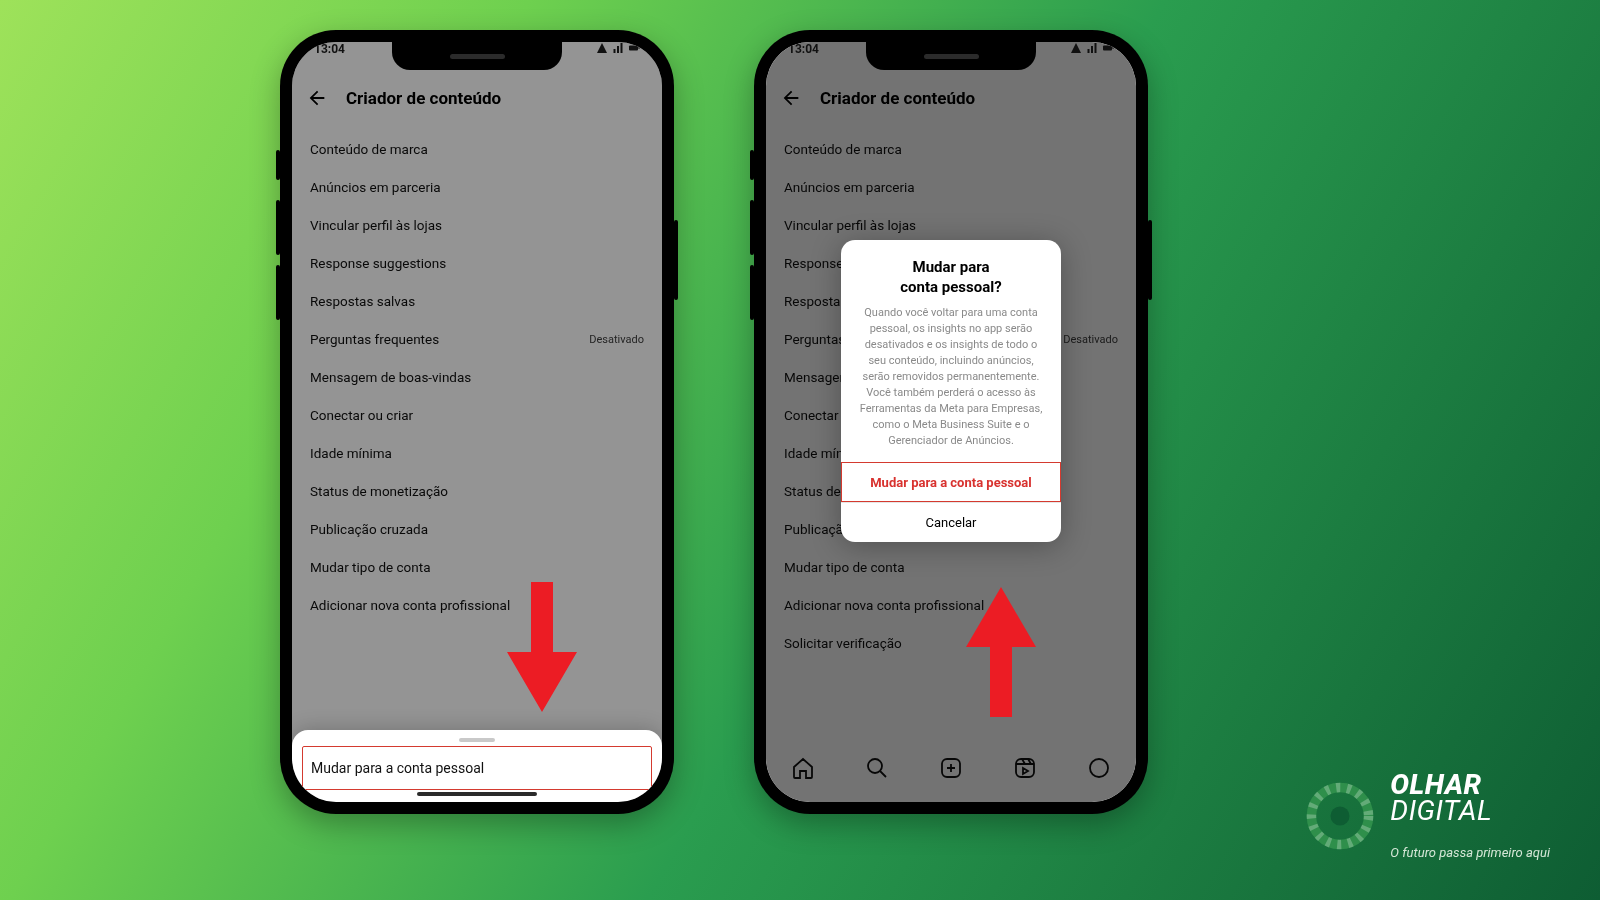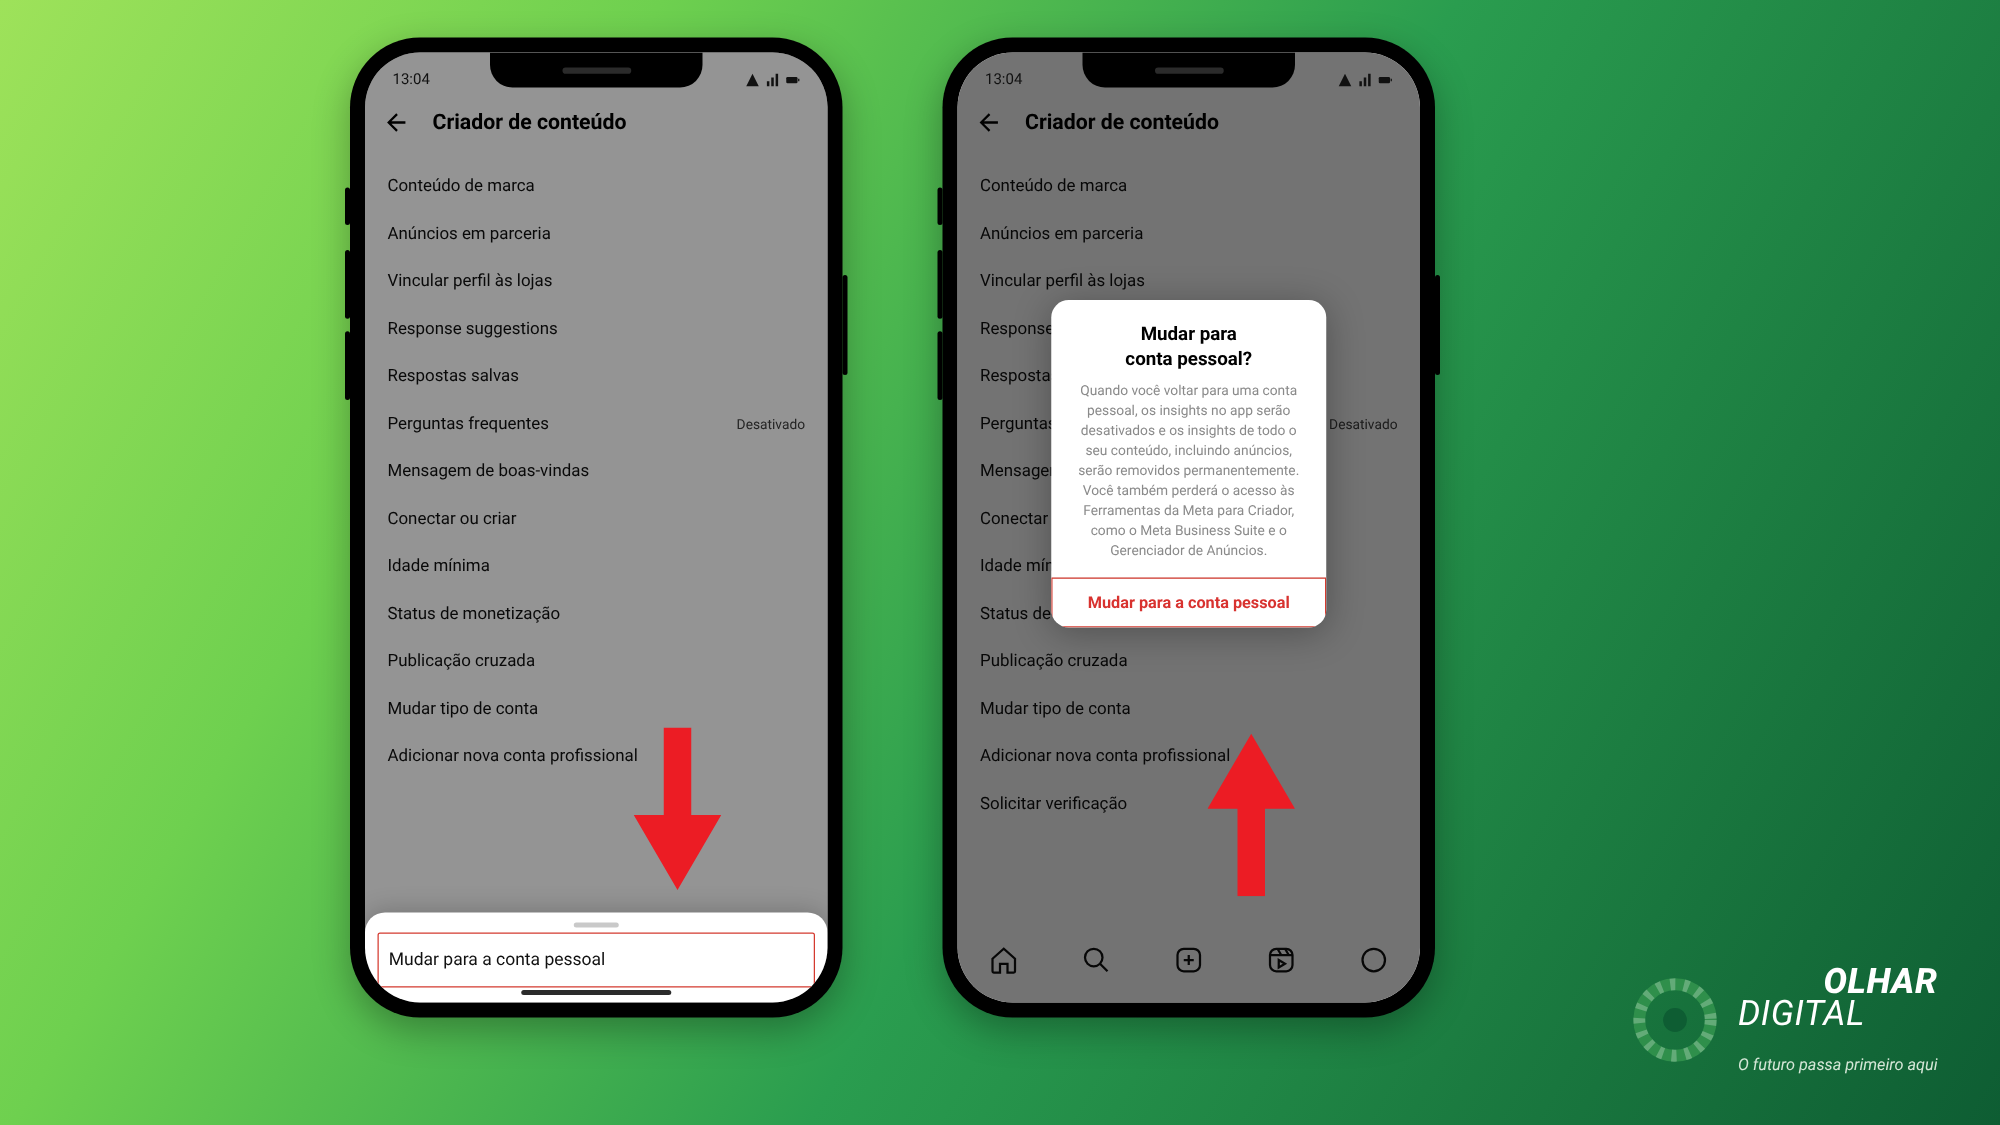--- a/index.html
+++ b/index.html
@@ -9,21 +9,21 @@
   .side-btn{position:absolute;background:#000;border-radius:4px;}
   .btn-l1{left:-4px;top:120px;width:4px;height:30px;}
   .btn-l2{left:-4px;top:170px;width:4px;height:55px;}
   .btn-l3{left:-4px;top:235px;width:4px;height:55px;}
   .btn-r{right:-4px;top:190px;width:4px;height:80px;}
   .screen{width:100%;height:100%;background:#fff;border-radius:44px;overflow:hidden;position:relative;}
   .dim::after{content:"";position:absolute;inset:0;background:rgba(0,0,0,0.42);pointer-events:none;}
   .dim2::after{content:"";position:absolute;inset:0;background:rgba(0,0,0,0.55);pointer-events:none;border-radius:44px;}
   .notch{position:absolute;top:0;left:50%;transform:translateX(-50%);width:170px;height:28px;background:#000;border-radius:0 0 18px 18px;z-index:50;display:flex;align-items:center;justify-content:center;}
   .notch .spk{width:55px;height:5px;background:#2b2b2b;border-radius:3px;}
-  .status{position:absolute;top:0;left:0;right:0;height:28px;display:flex;justify-content:space-between;align-items:flex-end;padding:0 22px;font-size:12px;color:#111;font-weight:400;z-index:40;}
+  .status{position:absolute;top:0;left:0;right:0;height:28px;display:flex;justify-content:space-between;align-items:flex-start;padding:0 22px;font-size:12px;color:#111;font-weight:700;z-index:40;}
   .status .icons{display:flex;gap:4px;align-items:center;}
   .status svg{width:12px;height:12px;fill:#111;}
   .header{position:absolute;top:34px;left:0;right:0;height:44px;display:flex;align-items:center;padding:0 14px;gap:18px;}
   .header .back{width:22px;height:22px;}
   .header .title{font-size:17px;font-weight:700;color:#000;}
   .list{position:absolute;top:88px;left:0;right:0;bottom:0;}
   .row{padding:11px 18px;font-size:13.5px;color:#111;display:flex;justify-content:space-between;align-items:center;}
   .row .tag{color:#404040;font-size:11px;}
   .sheet{position:absolute;left:0;right:0;bottom:0;background:#fff;border-radius:16px 16px 44px 44px;z-index:60;box-shadow:0 -2px 20px rgba(0,0,0,0.2);}
   .sheet .grab{width:36px;height:4px;background:#c9c9c9;border-radius:3px;margin:8px auto 4px;}
@@ -38,21 +38,21 @@
   .dialog .dbody{font-size:11px;color:#8a8a8a;text-align:center;padding:0 14px 14px;line-height:1.45;}
   .dialog .dbtn{border-top:1px solid #e6e6e6;padding:12px 0;text-align:center;font-size:13px;}
   .dialog .dbtn.primary{color:#d8322f;font-weight:700;}
   .dialog .dbtn.boxed{outline:1.5px solid #d43a2f;outline-offset:-1px;}
   .arrow{position:absolute;z-index:90;}
   .arrow.down{left:215px;top:540px;}
   .arrow.up{left:200px;top:545px;}
   .arrow svg{fill:#ec1c24;}
   .brand{position:absolute;right:50px;bottom:40px;display:flex;align-items:center;gap:16px;color:#fff;}
   .brand .logo{width:68px;height:68px;}
-  .brand .txt .l1{font-size:28px;font-weight:800;font-style:italic;letter-spacing:0.5px;line-height:0.95;text-align:right;}
+  .brand .txt .l1{font-size:28px;font-weight:800;font-style:italic;letter-spacing:0.5px;line-height:0.95;}
   .brand .txt .l2{font-size:28px;font-weight:400;font-style:italic;letter-spacing:0.5px;line-height:0.95;}
   .brand .tag{font-size:13px;color:#d5e7d7;font-style:italic;margin-top:20px;}
 </style>
 </head>
 <body>
 <div class="bg">
 
 <div class="phones">
 
   <div class="phone">
@@ -243,22 +243,23 @@
         </div>
       </div>
       <div class="notch">
             <div class="spk"></div>
           </div>
 
       <div class="dialog">
         <div class="dtitle">
           <span>Mudar para</span><br><span>conta pessoal?</span>
         </div>
-        <div class="dbody">Quando você voltar para uma conta pessoal, os insights no app serão desativados e os insights de todo o seu conteúdo, incluindo anúncios, serão removidos permanentemente. Você também perderá o acesso às Ferramentas da Meta para Criador, como o Meta Business Suite e o Gerenciador de Anúncios.</div>
+        <div class="dbody">Quando você voltar para uma conta pessoal, os insights no app serão desativados e os insights de todo o seu conteúdo, incluindo anúncios, serão removidos permanentemente. Você também perderá o acesso às Ferramentas da Meta para Empresas, como o Meta Business Suite e o Gerenciador de Anúncios.</div>
         <div class="dbtn primary boxed">Mudar para a conta pessoal</div>
+        <div class="dbtn">Cancelar</div>
       </div>
 
       <div class="arrow up">
         <svg width="70" height="130" viewBox="0 0 70 130">
               <path d="M35 0l35 60H46v70H24V60H0z"></path>
             </svg>
       </div>
     </div>
   </div>
 

